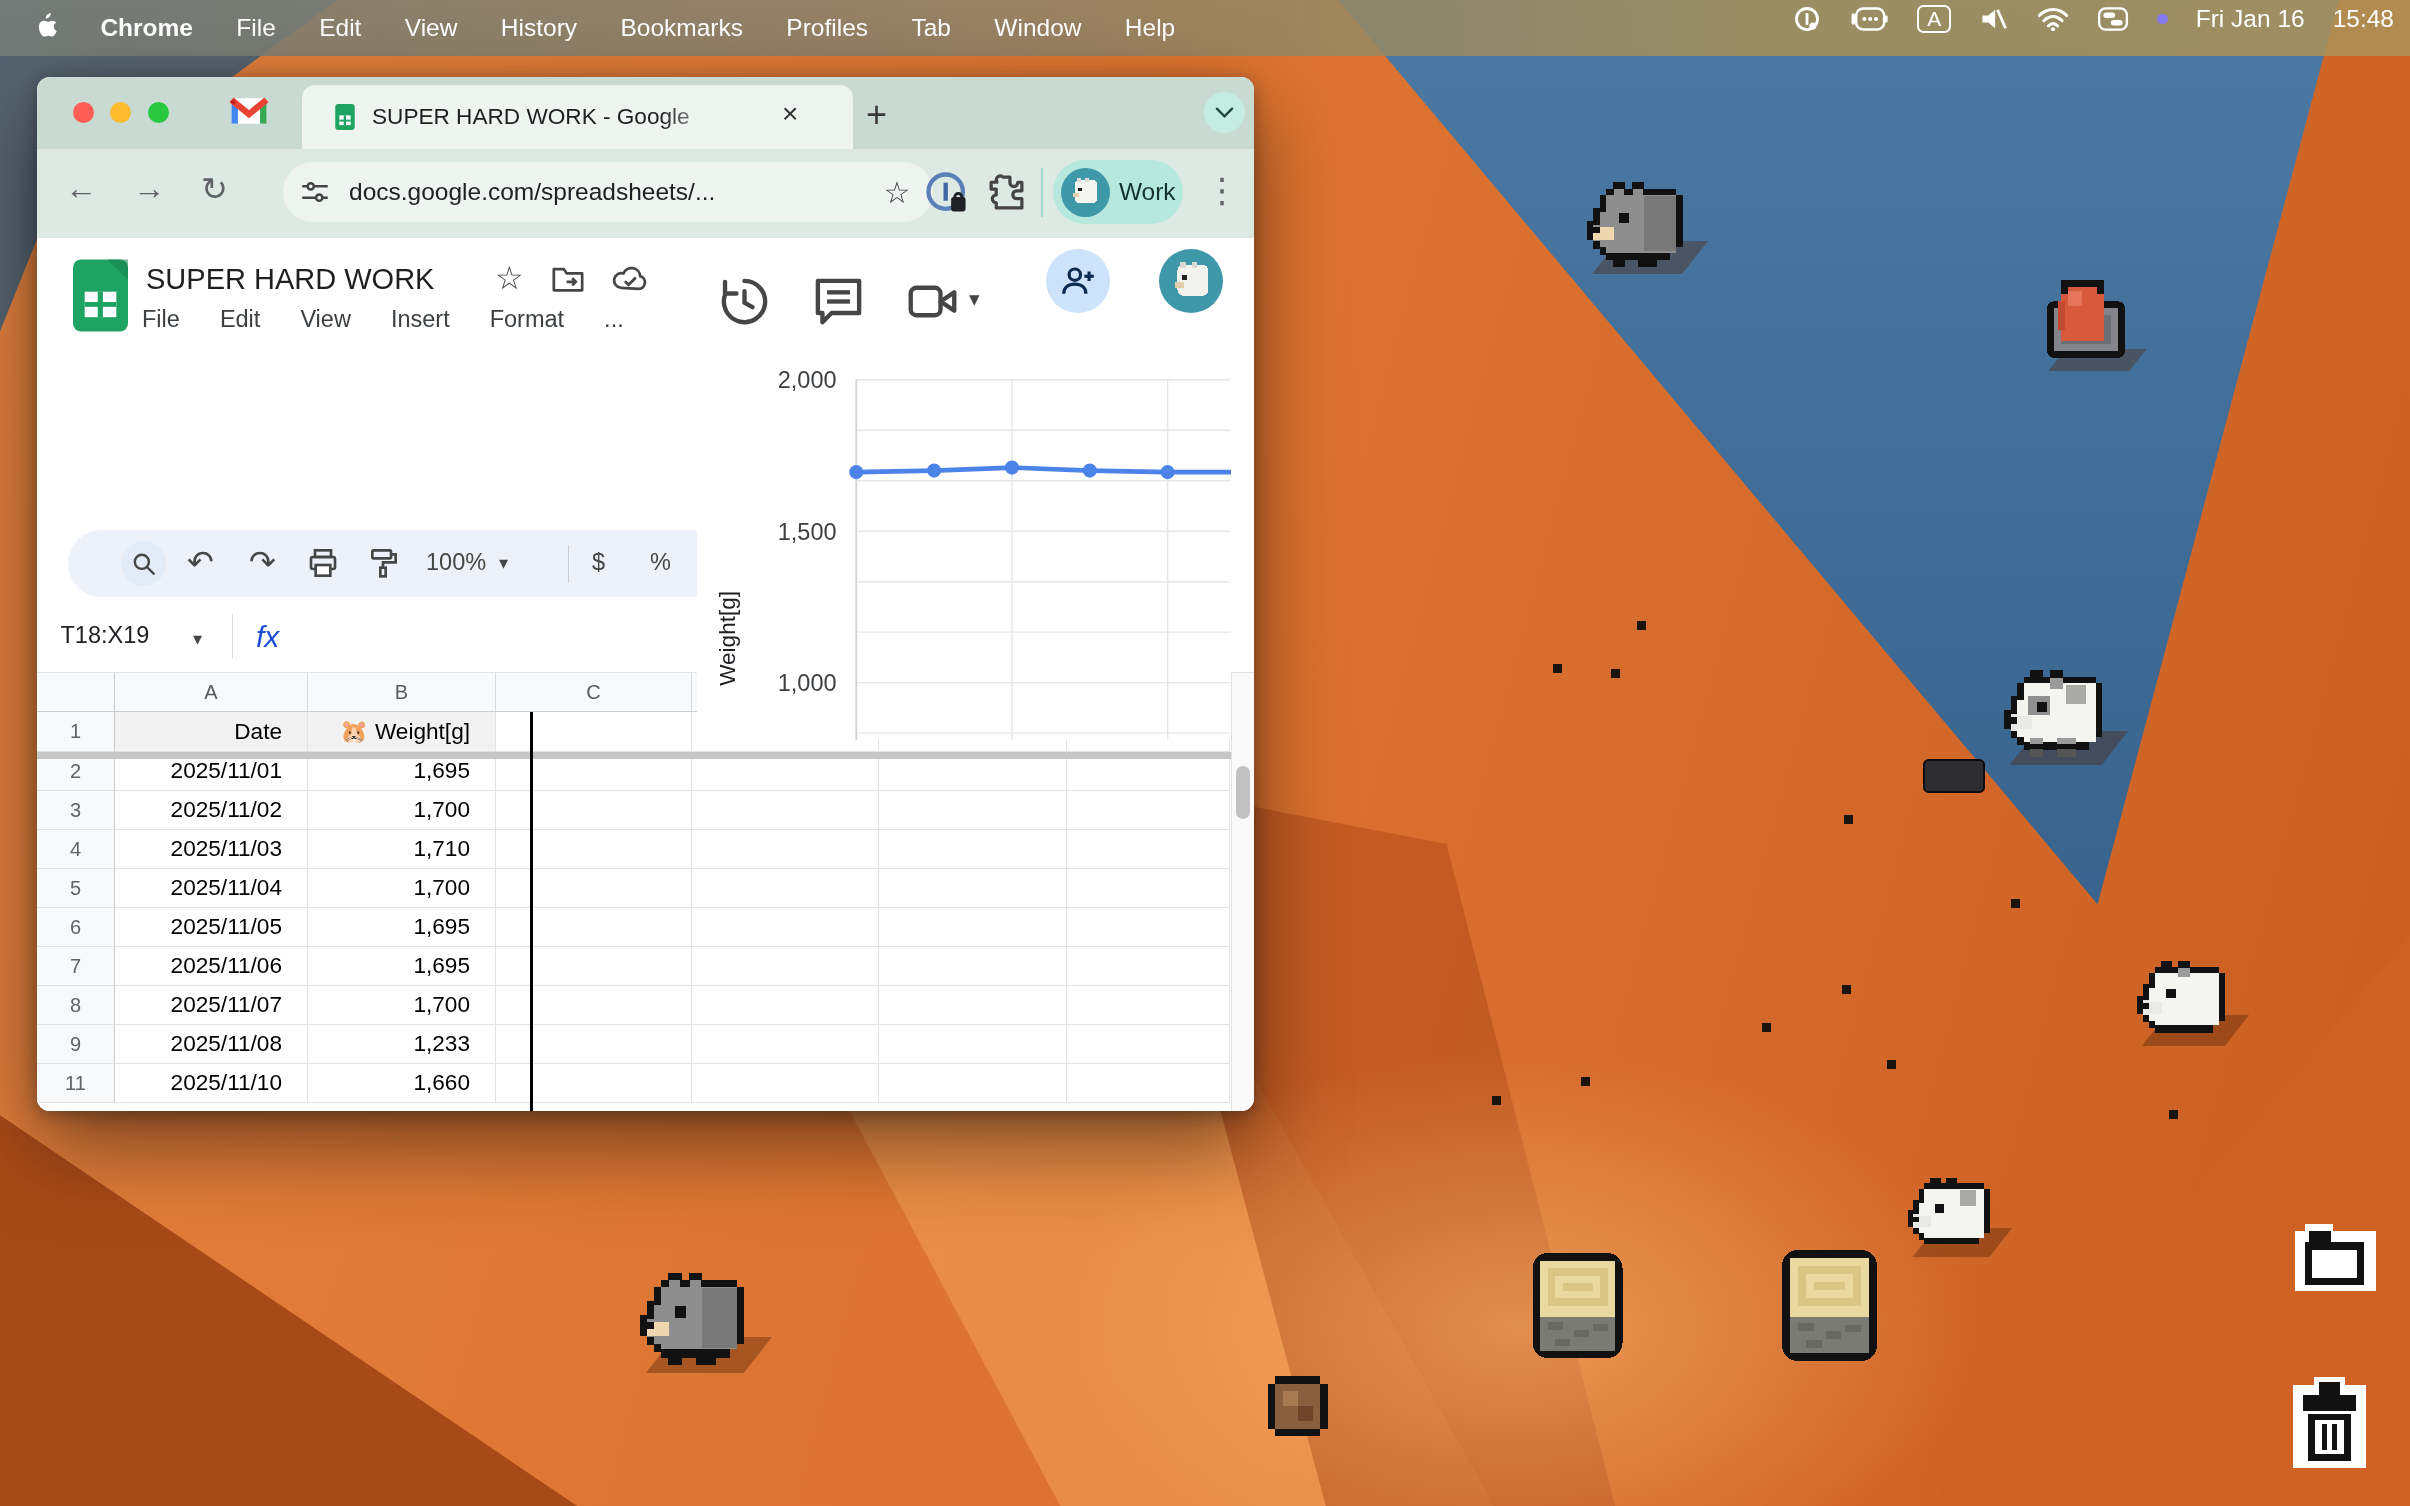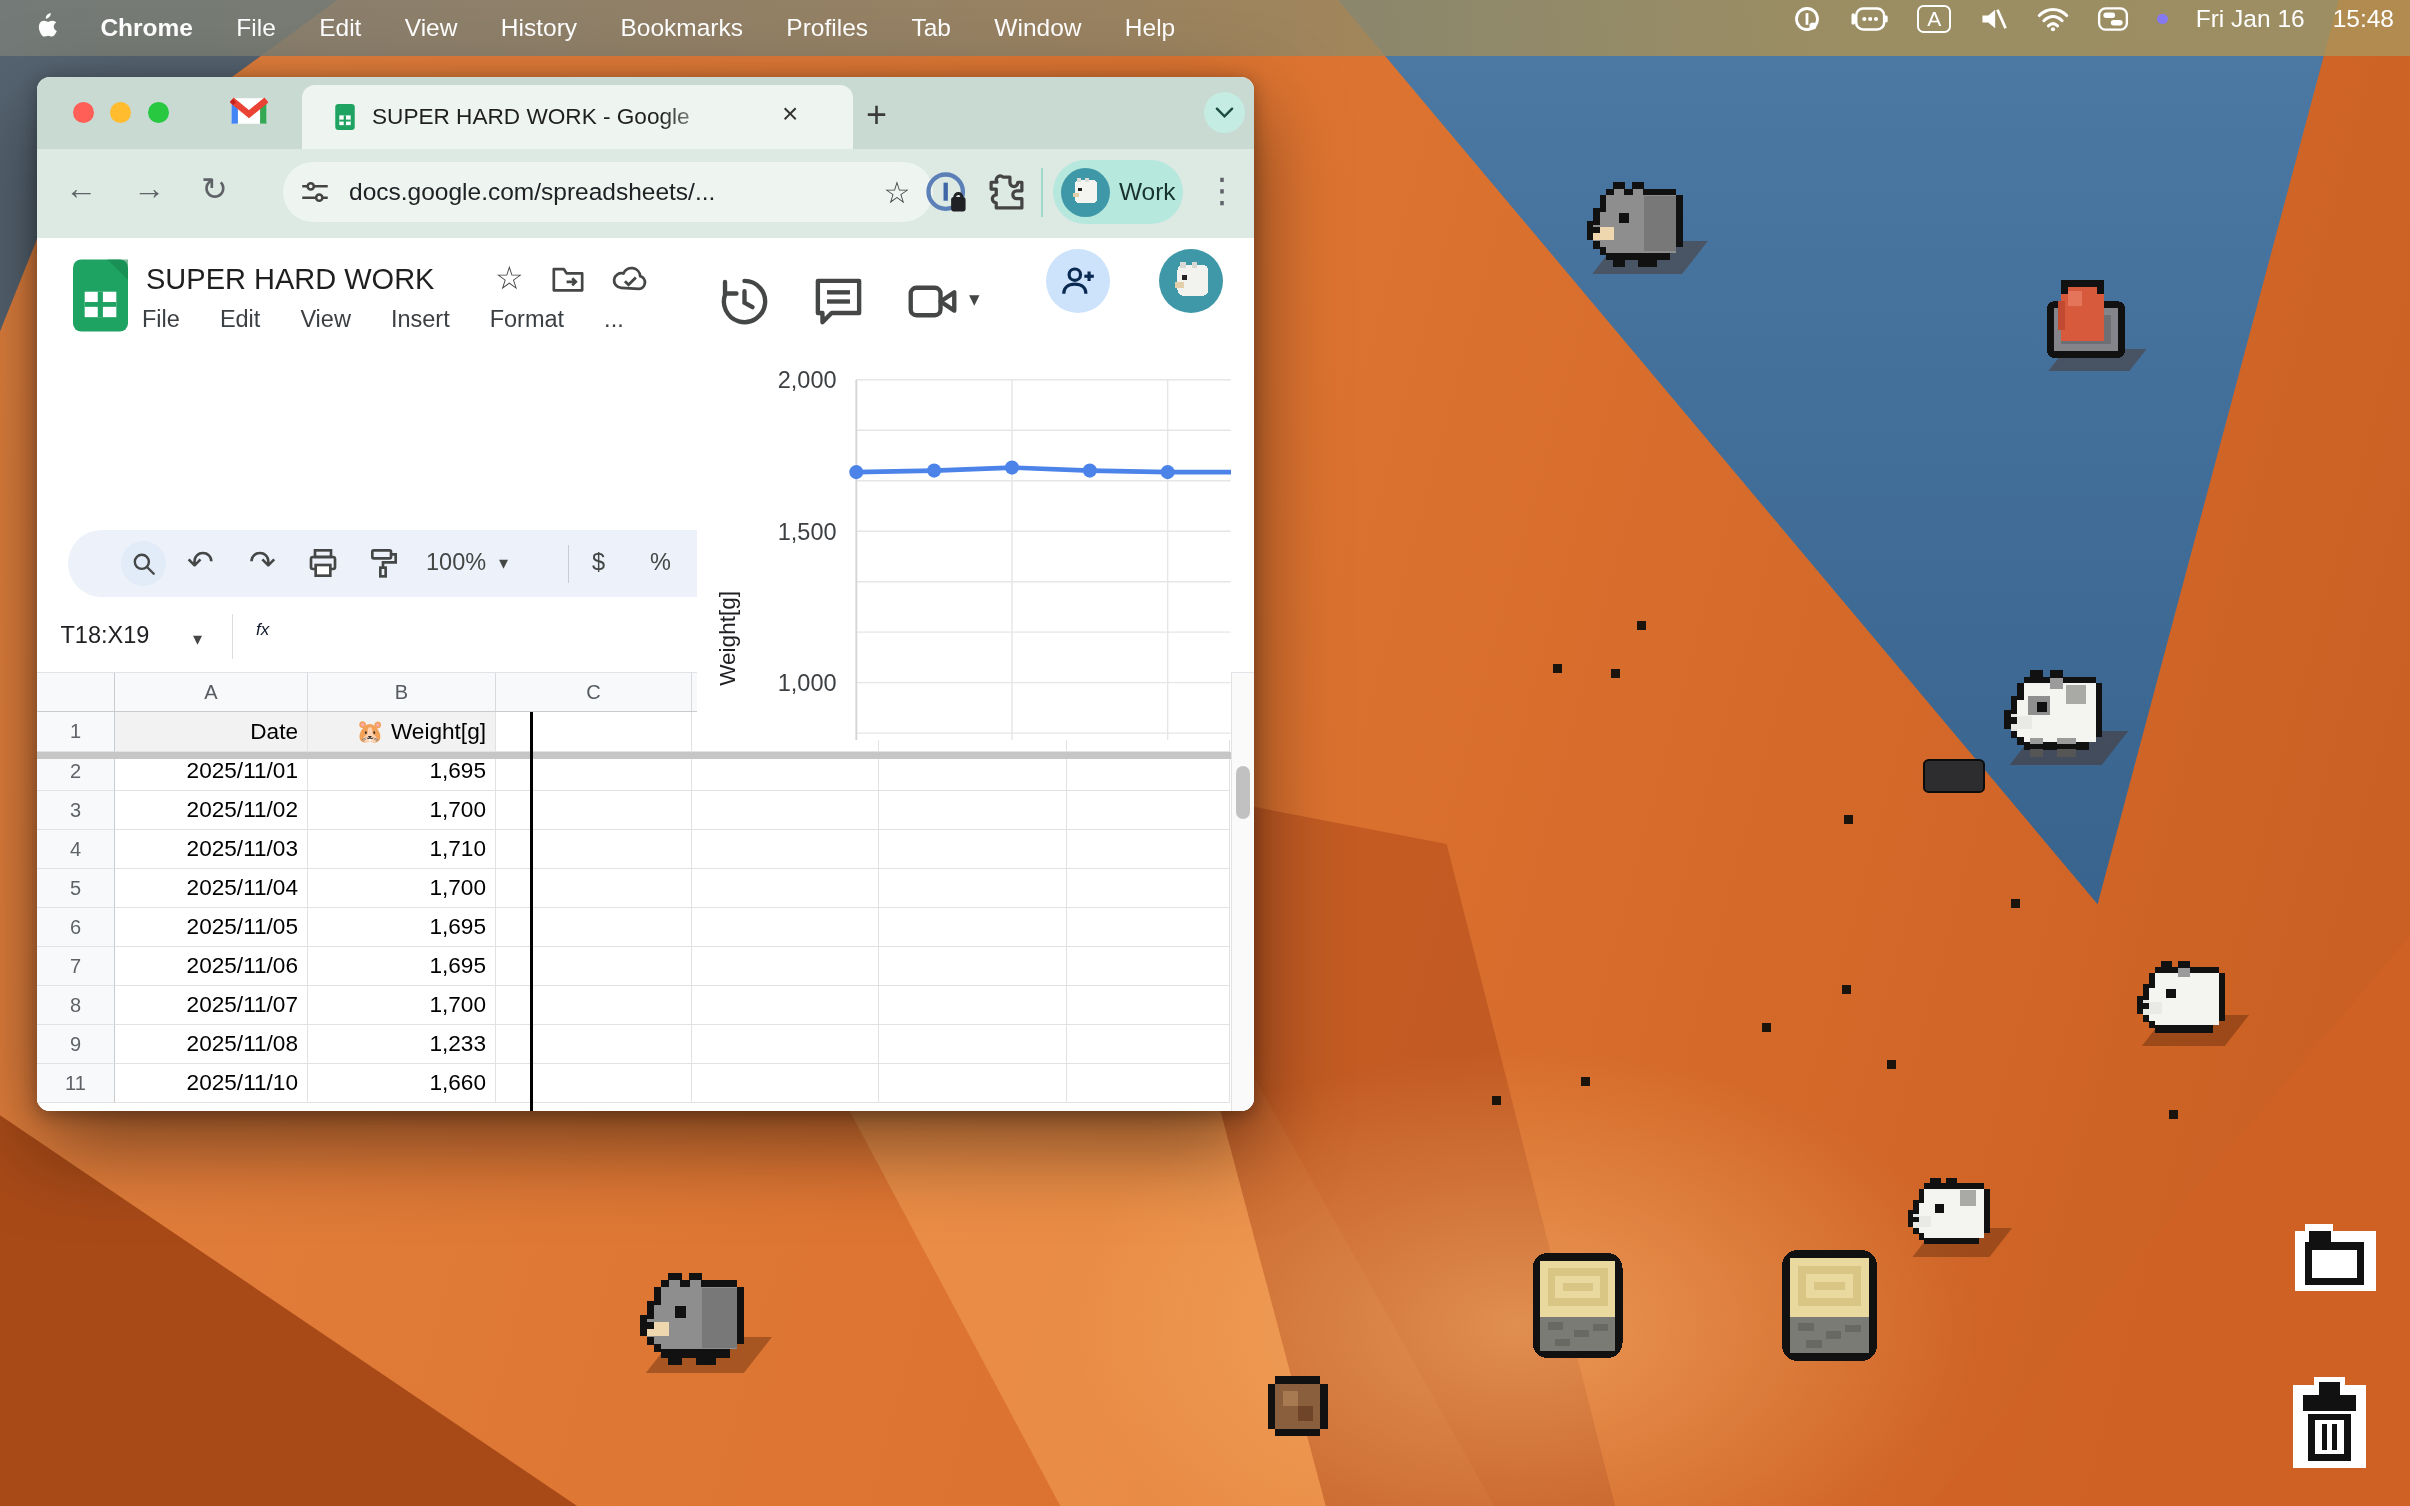--- a/index.html
+++ b/index.html
@@ -62,32 +62,32 @@
   .doc-title{position:absolute;left:109px;top:24.5px;font-size:29px;color:#1f1f1f;}
   .menu-row{position:absolute;left:105px;top:68px;display:flex;gap:40px;font-size:23.5px;color:#3c4043;}
   .hdr-ic{position:absolute;top:36px;color:#444746;}
   .share-btn{position:absolute;left:1009px;top:11.3px;width:64px;height:64px;border-radius:50%;background:#cde2fb;display:flex;align-items:center;justify-content:center;}
   .hdr-avatar{position:absolute;left:1122px;top:11.3px;}
   .toolbar{position:absolute;left:31px;top:292px;width:1151px;height:67px;border-radius:34px;background:#edf2fa;display:flex;align-items:center;font-size:23.5px;color:#444746;}
   .tb{position:absolute;display:flex;align-items:center;justify-content:center;}
   .tbsep{position:absolute;width:0.9px;height:38px;background:#c6cdd8;top:15px;}
   .formula-row{position:absolute;left:0;top:365px;width:100%;height:70px;border-bottom:1.9px solid #e0e3e7;background:#fff;}
   .namebox{position:absolute;left:23.5px;top:19px;font-size:23.5px;color:#202124;}
-  .fx{position:absolute;left:219px;top:17px;font-size:17px;font-style:italic;color:#0f172a;}
+  .fx{position:absolute;left:219px;top:17px;font-size:30px;font-style:italic;color:#1d4ed8;}
   
   .grid{position:absolute;left:0;top:435px;width:1194px;height:503px;overflow:hidden;background:#fff;}
   .colhdr{display:flex;height:39px;background:#f8f9fa;border-bottom:0.9px solid #c9cccf;}
   .colhdr .ch{border-right:0.9px solid #d8dadd;color:#555b61;font-size:20px;display:flex;align-items:center;justify-content:center;}
   .corner{width:78px;border-right:0.9px solid #c9cccf;background:#f8f9fa;}
   .w-a{width:193px}.w-b{width:188px}.w-c{width:196px}.w-d{width:187px}.w-e{width:188px}.w-f{width:163px}
   .grid-row{display:flex;height:39px;}
   .row1{height:40px;}
   .cell{border-right:0.9px solid #e2e2e2;border-bottom:0.9px solid #e2e2e2;font-size:22.6px;color:#000;display:flex;align-items:center;}
   .rh{width:78px;background:#f8f9fa;border-right:0.9px solid #c9cccf;border-bottom:0.9px solid #e2e2e2;color:#5f6368;font-size:20px;display:flex;align-items:center;justify-content:center;}
-  .num{justify-content:flex-end;padding-right:9px;}
+  .num{justify-content:flex-end;padding-right:25px;}
   .grayfill{background:#f2f2f2;}
   .frozen-div{position:absolute;left:0;top:79px;width:1194px;height:6.6px;background:#c6c6c6;}
   .b-caret{position:absolute;left:493px;top:39px;width:2.8px;height:464px;background:#000;}
   
   .chart{position:absolute;left:660px;top:90px;width:534px;height:412px;background:#fff;}
   svg text{font-family:"Liberation Sans",sans-serif;}
   
   .vscroll{position:absolute;left:1194px;top:435px;width:22.6px;height:529px;background:#fafafa;border-left:0.9px solid #e3e3e3;}
   .vthumb{position:absolute;left:3.8px;top:93px;width:14px;height:53px;border-radius:7.5px;background:#c1c1c1;}
   .pixicon{position:absolute;}

